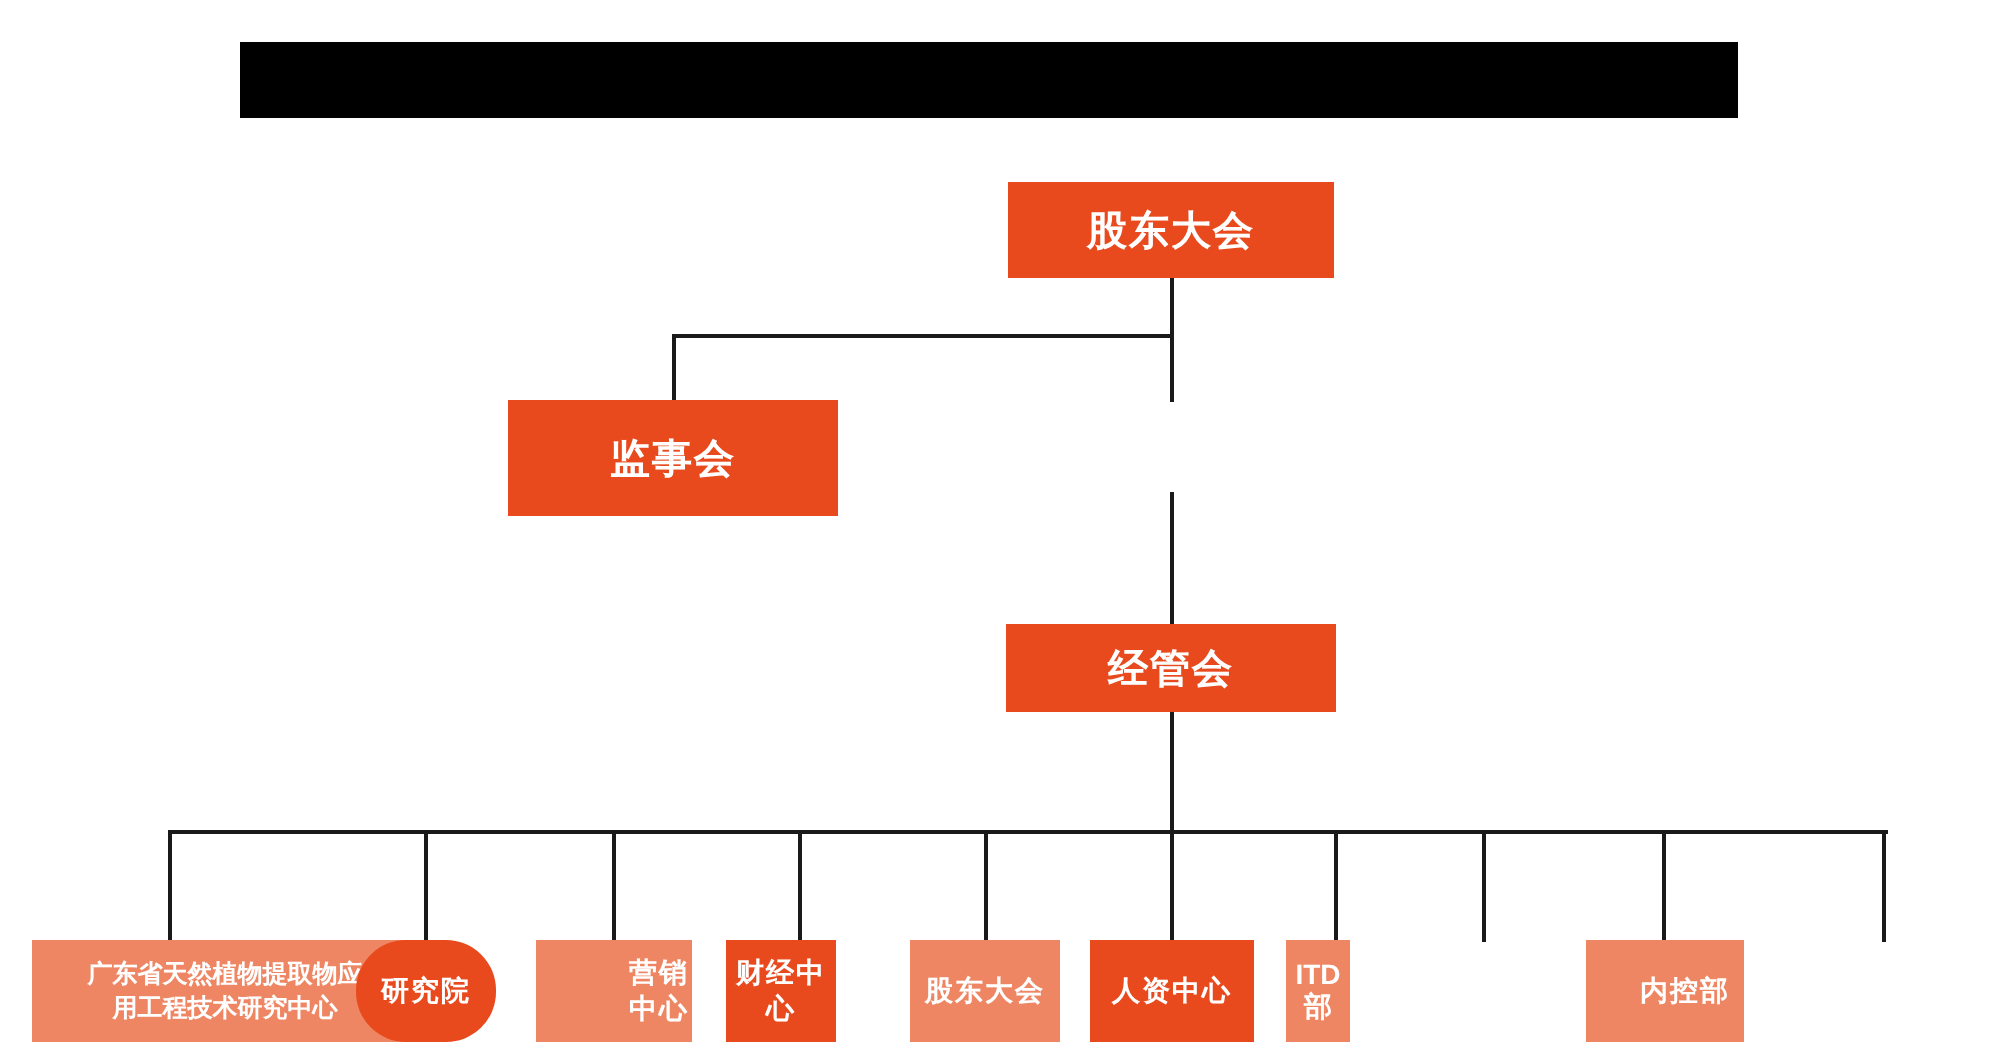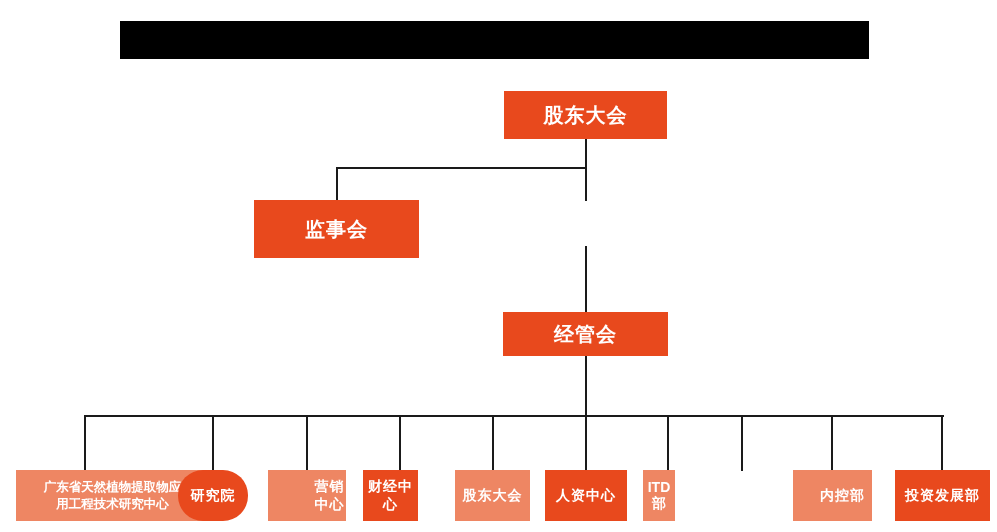--- a/index.html
+++ b/index.html
@@ -104,17 +104,14 @@
   </div>
   <div class="node primary lvl-dn b b6">
     <span>人资中心</span>
   </div>
   <div class="node secondary lvl-dn b b7">
     <span>ITD部</span>
   </div>
   <div class="node secondary lvl-dn b b9">
     <span>内控部</span>
   </div>
-  <div class="node primary lvl-dn b b10">
-    <span>投资发展部</span>
-  </div>
 
 </div>
 
 </body></html>

